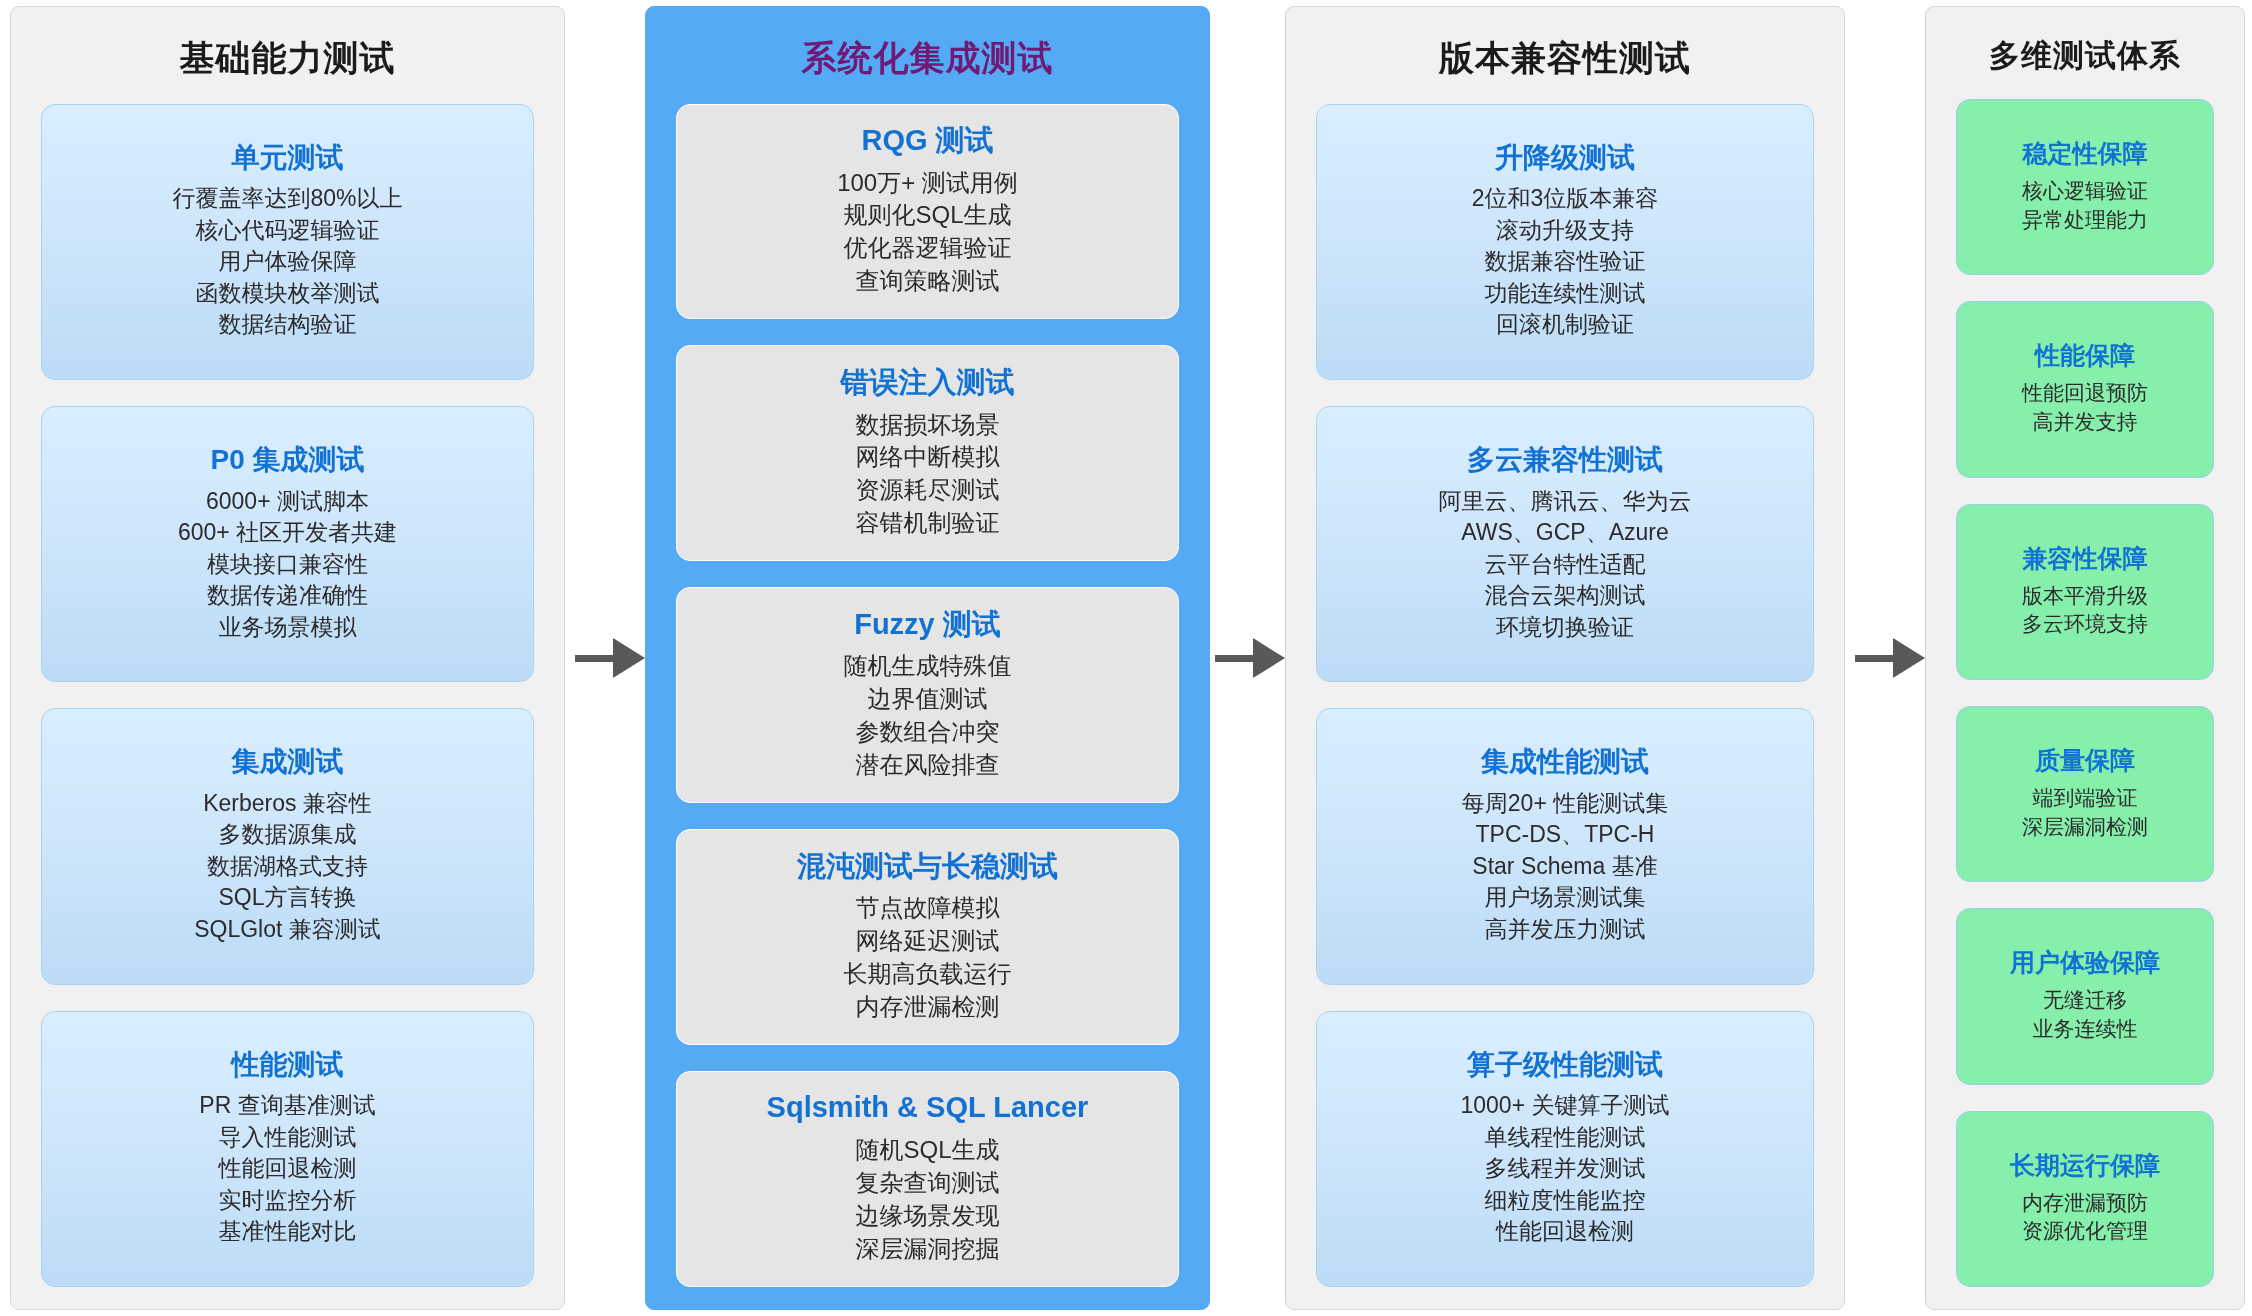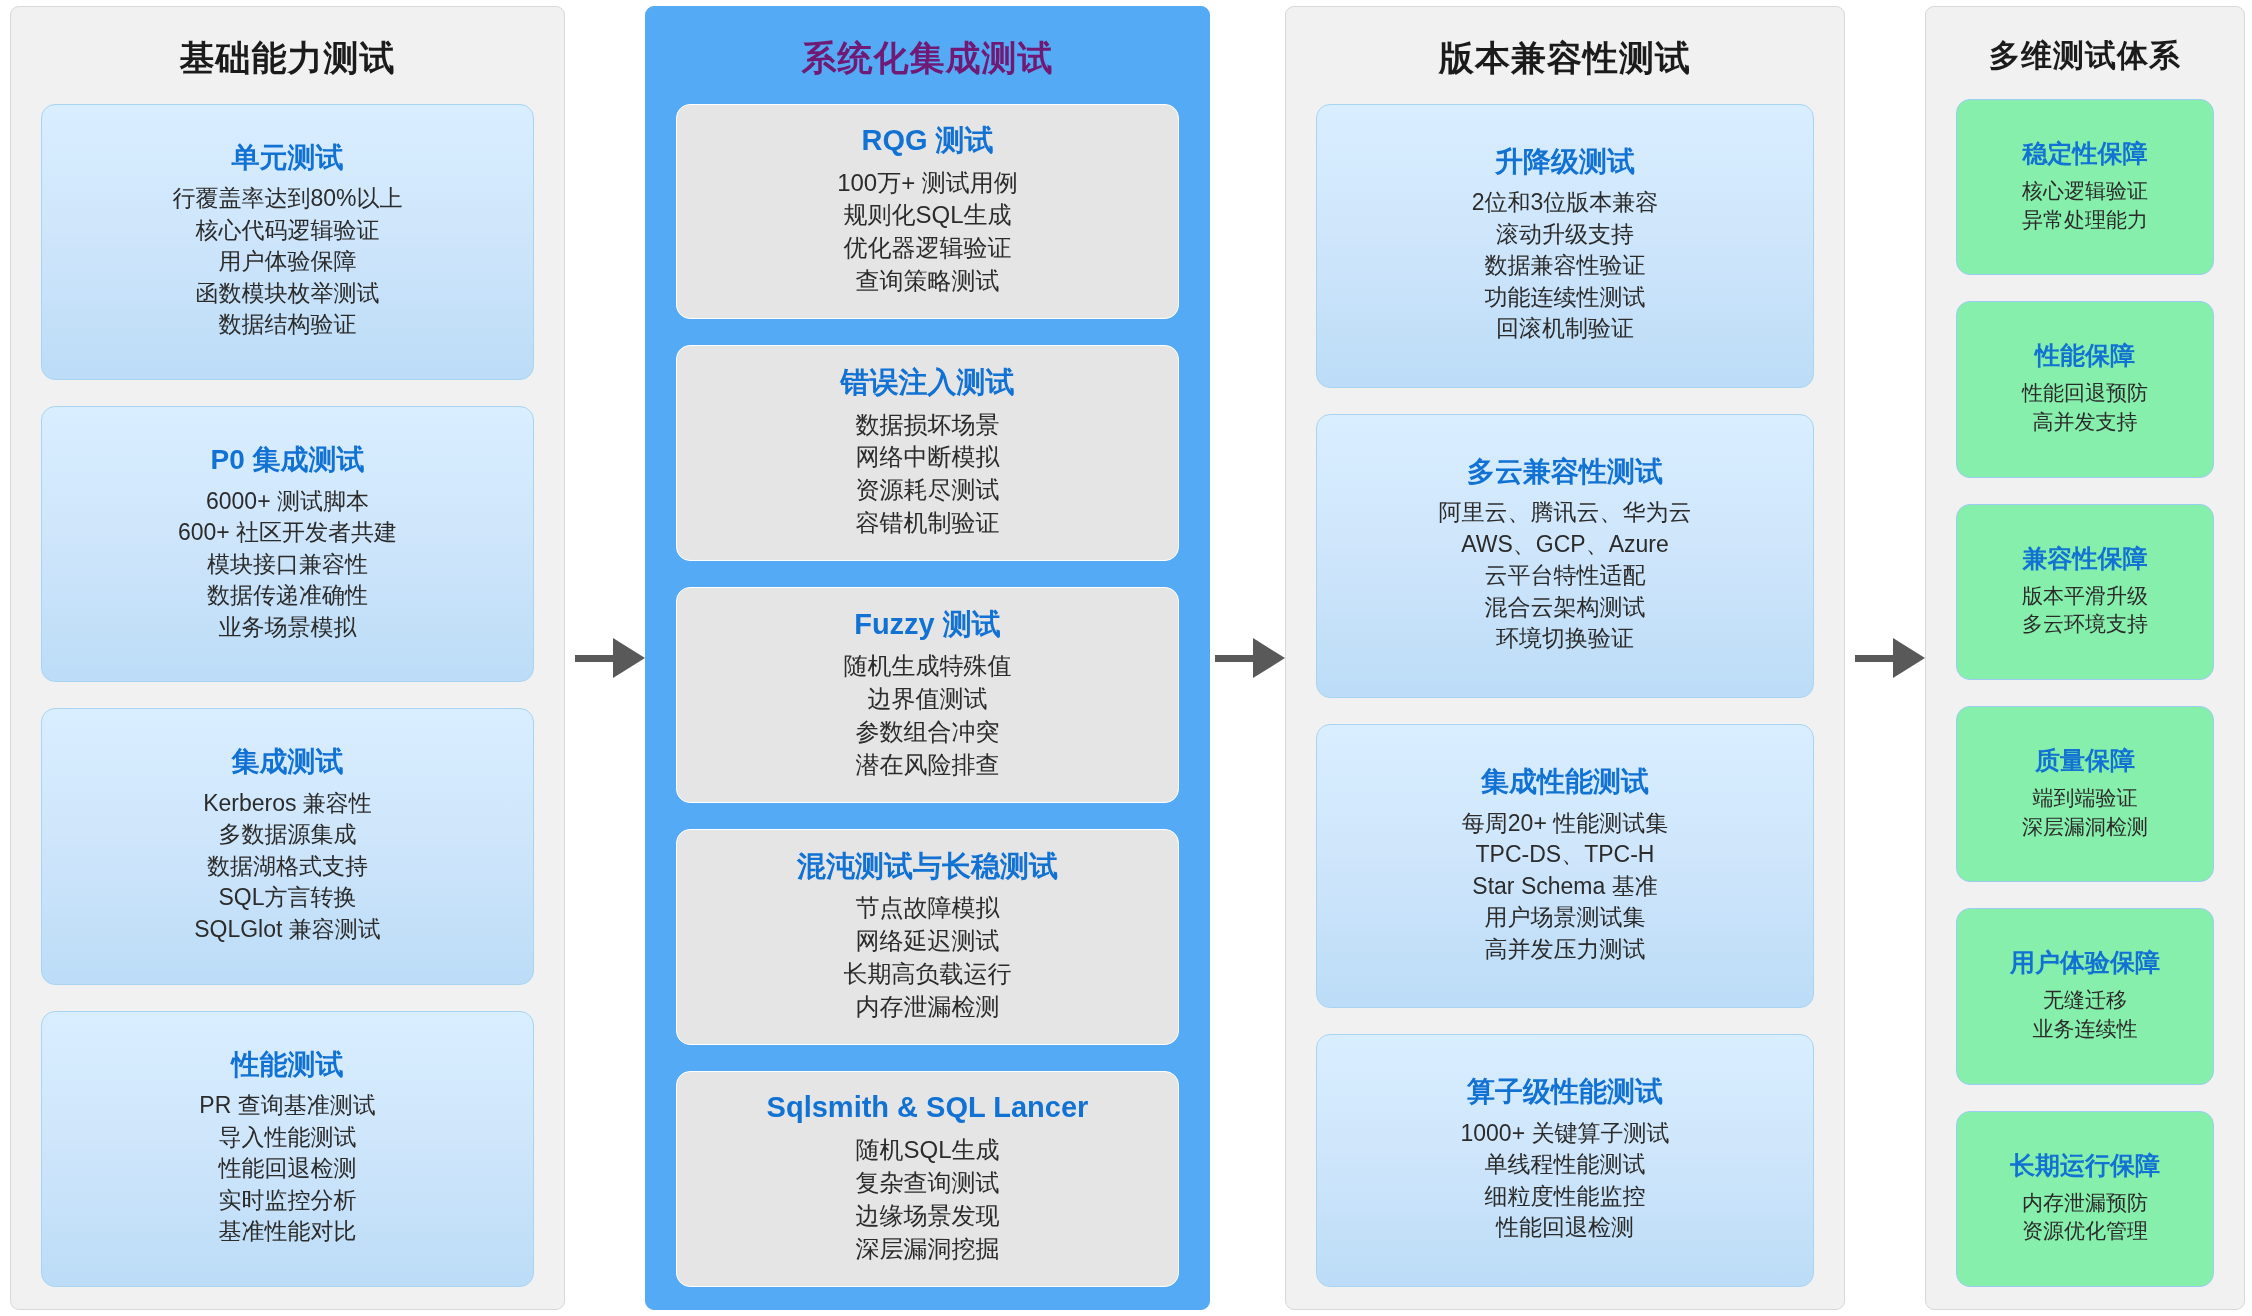--- a/index.html
+++ b/index.html
@@ -263,20 +263,21 @@
             <div class="card-line">Star Schema 基准</div>
             <div class="card-line">用户场景测试集</div>
             <div class="card-line">高并发压力测试</div>
           </div>
         </div>
         <div class="card card-blue">
           <div class="card-title">算子级性能测试</div>
           <div class="card-lines">
             <div class="card-line">1000+ 关键算子测试</div>
             <div class="card-line">单线程性能测试</div>
+            <div class="card-line">多线程并发测试</div>
             <div class="card-line">细粒度性能监控</div>
             <div class="card-line">性能回退检测</div>
           </div>
         </div>
       </div>
     </div>
     <div class="column col-plain col-narrow" style="position: absolute; left: 1925px; top: 6px; width: 320px; height: 1304px;">
       <div class="col-title">多维测试体系</div>
       <div class="cards">
         <div class="card card-outline">

